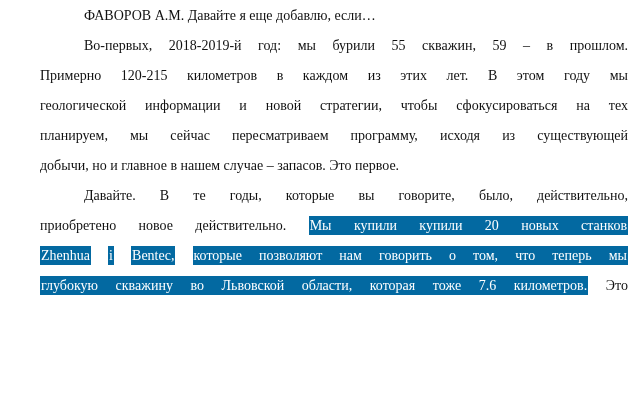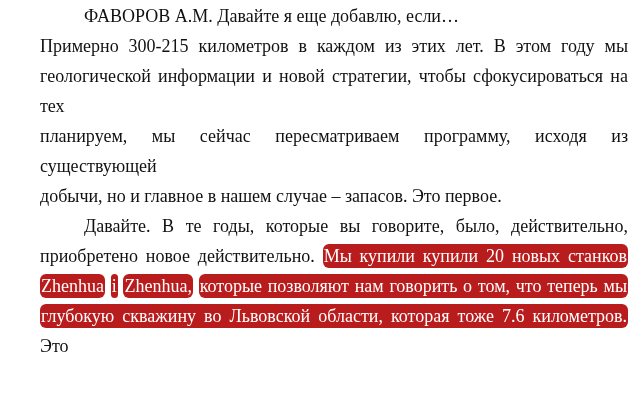--- a/index.html
+++ b/index.html
@@ -16,49 +16,49 @@
     font-family: "Liberation Serif", "DejaVu Serif", serif;
     color: #111111;
   }
   .text-block {
     position: absolute;
     top: 1px;
     left: 40px;
     width: 588px;
   }
   .line {
-    font-size: 18px;
+    font-size: 14px;
     line-height: 30px;
     white-space: normal;
     text-align: justify;
     text-align-last: justify;
   }
   .line.no-justify {
     text-align: left;
     text-align-last: left;
   }
   .line.indent {
     text-indent: 44px;
   }
   .hl {
-    background: #b91c1c;
+    background: #0369a1;
     color: #ffffff;
     padding: 2px 1px;
-    border-radius: 6px;
   }
 </style>
 </head>
 <body>
 
 <div class="page">
   <div class="text-block">
 
   <div class="line indent no-justify"><span class="plain">ФАВОРОВ А.М.  Давайте я еще добавлю, если…</span></div>
-      <div class="line"><span class="plain">Примерно 300-215 километров в каждом из этих лет. В этом году мы</span></div>
+      <div class="line indent"><span class="plain">Во-первых, 2018-2019-й год: мы бурили 55 скважин, 59 – в прошлом.</span></div>
+      <div class="line"><span class="plain">Примерно 120-215 километров в каждом из этих лет. В этом году мы</span></div>
       <div class="line"><span class="plain">геологической информации и новой стратегии, чтобы сфокусироваться на тех</span></div>
       <div class="line"><span class="plain">планируем, мы сейчас пересматриваем программу, исходя из существующей</span></div>
       <div class="line no-justify"><span class="plain">добычи, но и главное в нашем случае – запасов. Это первое.</span></div>
       <div class="line indent"><span class="plain">Давайте. В те годы, которые вы говорите, было, действительно,</span></div>
       <div class="line"><span class="plain">приобретено новое действительно.</span> <span class="hl">Мы купили купили 20 новых станков</span></div>
-      <div class="line"><span class="hl">Zhenhua</span> <span class="hl">і</span> <span class="hl">Zhenhua,</span> <span class="hl">которые позволяют нам говорить о том, что теперь мы</span></div>
+      <div class="line"><span class="hl">Zhenhua</span> <span class="hl">і</span> <span class="hl">Bentec,</span> <span class="hl">которые позволяют нам говорить о том, что теперь мы</span></div>
       <div class="line"><span class="hl">глубокую скважину во Львовской области, которая тоже 7.6 километров.</span> <span class="plain">Это</span></div>
     </div>
 </div>
 
 </body></html>

